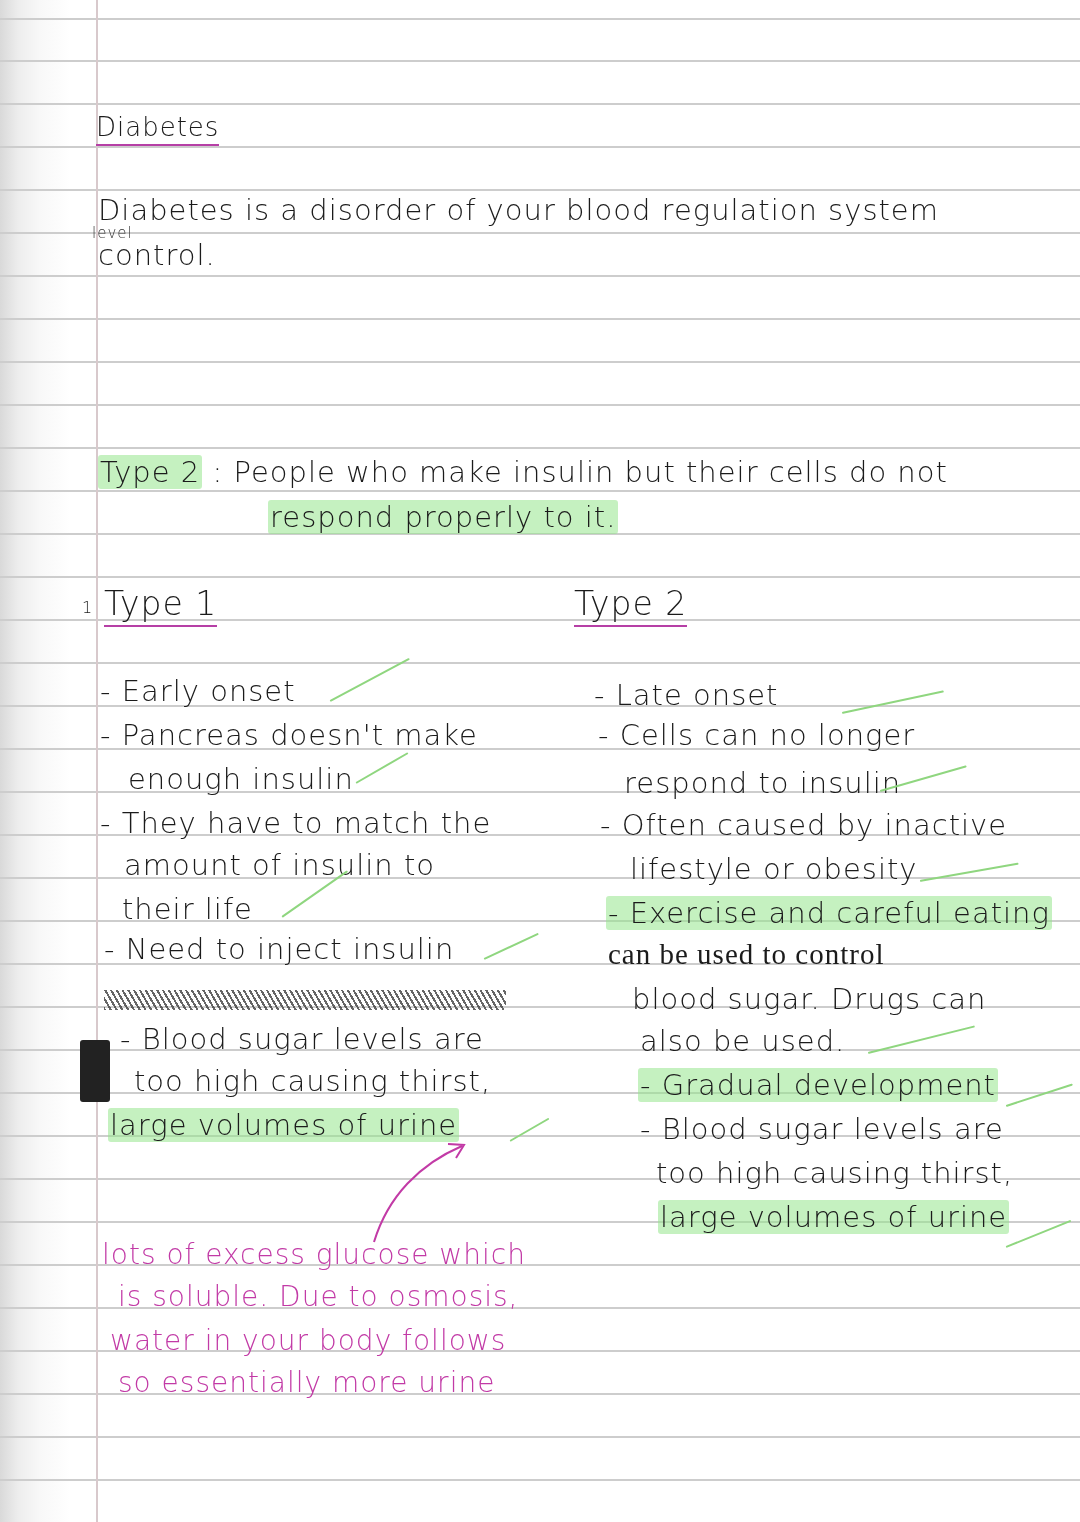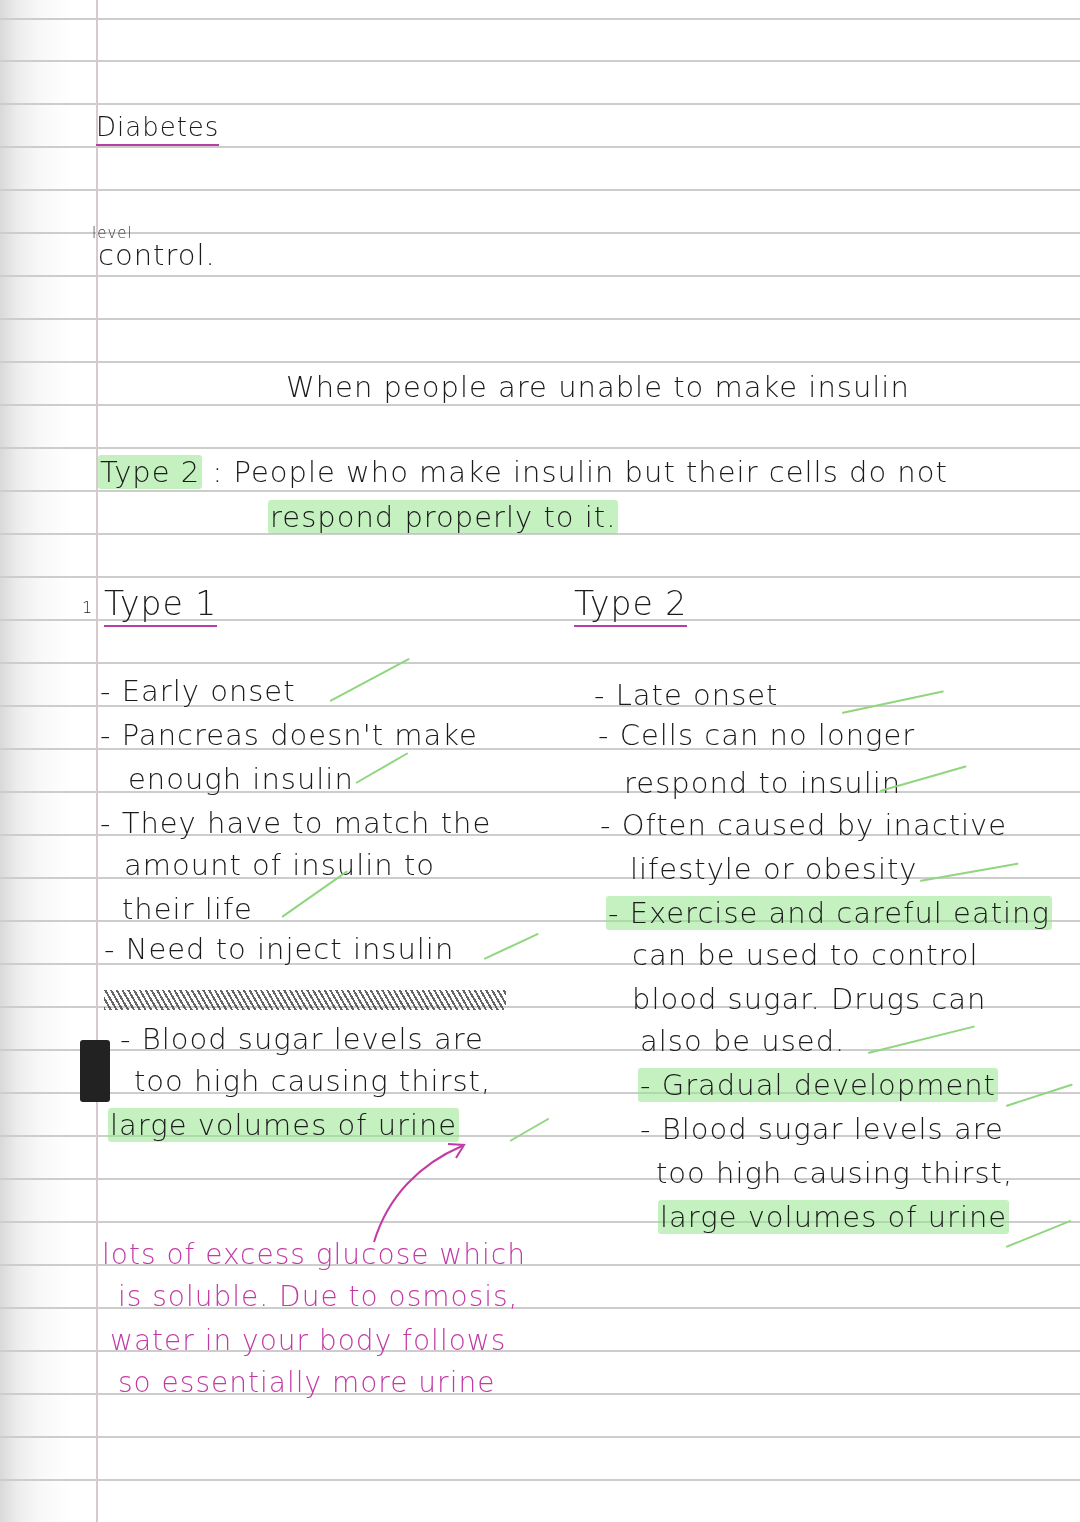--- a/index.html
+++ b/index.html
@@ -73,28 +73,28 @@
     <div class="rule" style="top:1307px"></div>
     <div class="rule" style="top:1350px"></div>
     <div class="rule" style="top:1393px"></div>
     <div class="rule" style="top:1436px"></div>
     <div class="rule" style="top:1479px"></div>
   </div>
   <div class="margin-line"></div>
 
   <div class="t title ul-pink" style="left:96px; top:112px;">Diabetes</div>
 
+  <div class="t body" style="left:98px; top:193px;">Diabetes is a disorder of your blood regulation system</div>
   <div class="t body" style="left:98px; top:238px;">
     <span style="position:relative;">
       <span class="small-note" style="top:-14px; left:-6px;">level</span>
       <span>control.</span>
     </span>
   </div>
 
-  <div class="t body" style="left:286px; top:370px;">When people are unable to make insulin</div>
 
   <div class="t body" style="left:98px; top:455px;">
     <span class="hl">Type 2</span>
     <span>:</span>
     <span>People who make insulin but their cells do not</span>
   </div>
   <div class="t body" style="left:268px; top:500px;">
     <span class="hl">respond properly to it.</span>
   </div>
 
@@ -123,21 +123,21 @@
 
   <div>
     <div class="t body" style="left:594px; top:678px;">- Late onset</div>
     <div class="t body" style="left:598px; top:718px;">- Cells can no longer</div>
     <div class="t body" style="left:624px; top:766px;">respond to insulin</div>
     <div class="t body" style="left:600px; top:808px;">- Often caused by inactive</div>
     <div class="t body" style="left:630px; top:852px;">lifestyle or obesity</div>
     <div class="t body" style="left:606px; top:896px;">
       <span class="hl">- Exercise and careful eating</span>
     </div>
-    <div class="t body" style="left:632px; top:938px;">can be used to control</div>
+    <div class="t body" style="left:608px; top:938px;font-family:Liberation Serif, serif;">can be used to control</div>
     <div class="t body" style="left:632px; top:982px;">blood sugar. Drugs can</div>
     <div class="t body" style="left:640px; top:1024px;">also be used.</div>
     <div class="t body" style="left:638px; top:1068px;">
       <span class="hl">- Gradual development</span>
     </div>
     <div class="t body" style="left:640px; top:1112px;">- Blood sugar levels are</div>
     <div class="t body" style="left:656px; top:1156px;">too high causing thirst,</div>
     <div class="t body" style="left:658px; top:1200px;">
       <span class="hl">large volumes of urine</span>
     </div>

